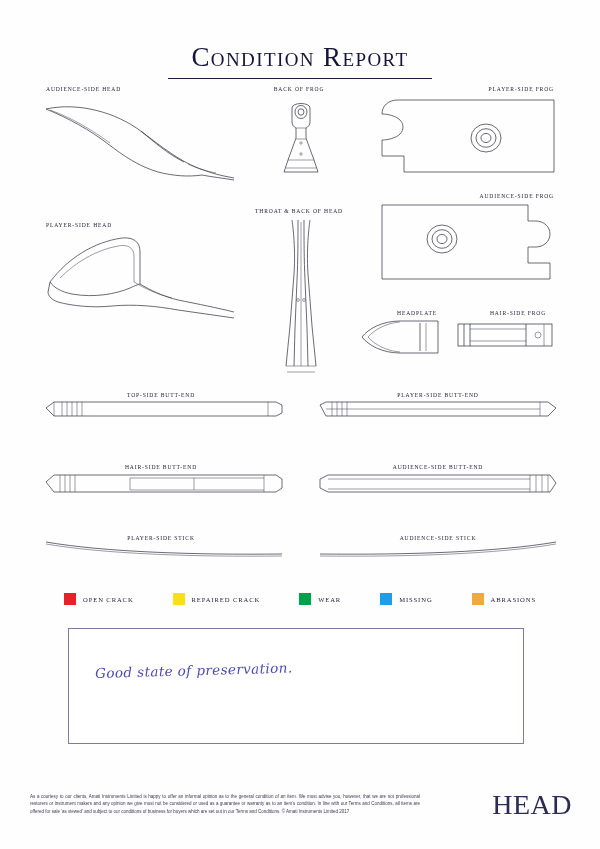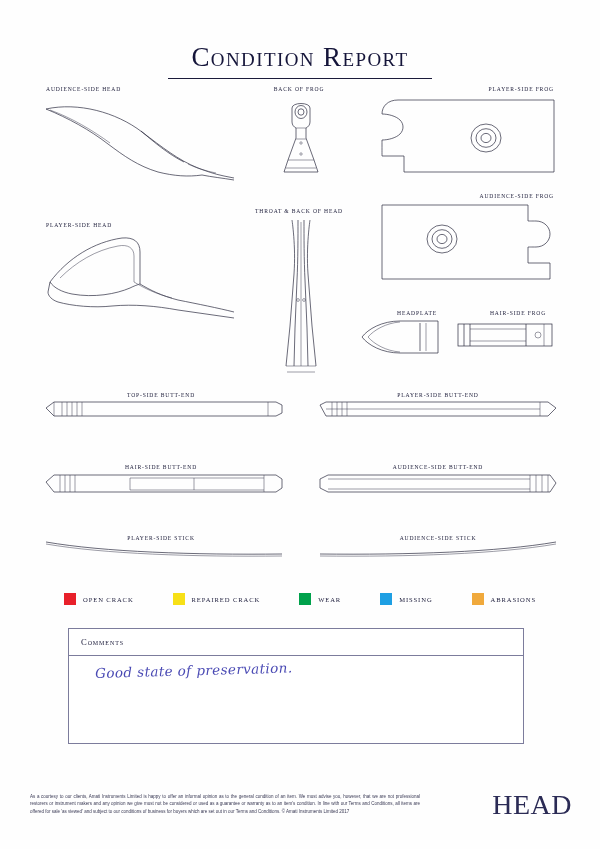--- a/index.html
+++ b/index.html
@@ -357,22 +357,19 @@
       <span class="swatch" style="background:#1e9fe3"></span>
       <span class="legend-label">MISSING</span>
     </div>
     <div class="legend-item">
       <span class="swatch" style="background:#f0a93c"></span>
       <span class="legend-label">ABRASIONS</span>
     </div>
   </div>
 
   <div class="comments-box">
-    <div class="comments-head">
-      <div class="comments-title">Comments</div>
-    </div>
     <div class="comments-text">Good state of preservation.</div>
   </div>
 
   <div class="footer-text">As a courtesy to our clients, Amati Instruments Limited is happy to offer an informal opinion as to the general condition of an item. We must advise you, however, that we are not professional restorers or instrument makers and any opinion we give must not be considered or used as a guarantee or warranty as to an item's condition. In line with our Terms and Conditions, all items are offered for sale 'as viewed' and subject to our conditions of business for buyers which are set out in our Terms and Conditions. © Amati Instruments Limited 2017</div>
   <div class="brand">HEAD</div>
 
 </div>
 
 </body></html>

